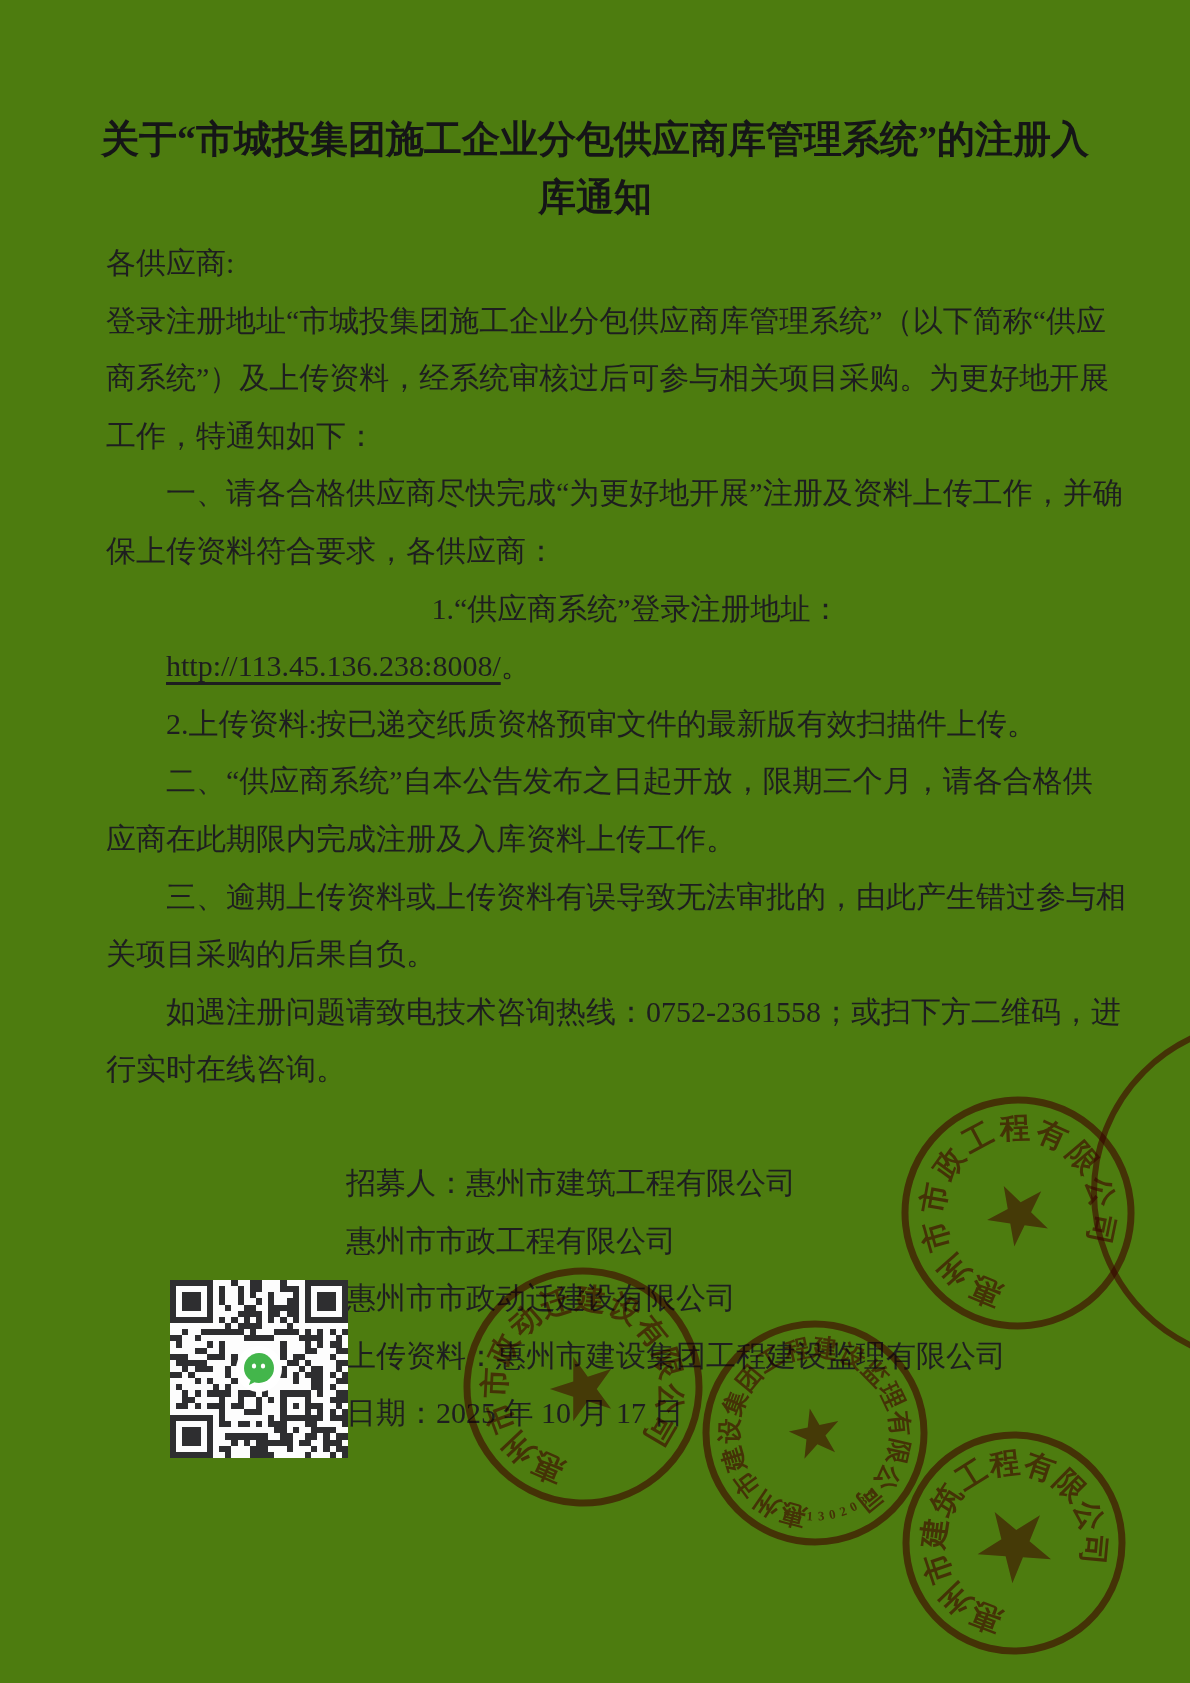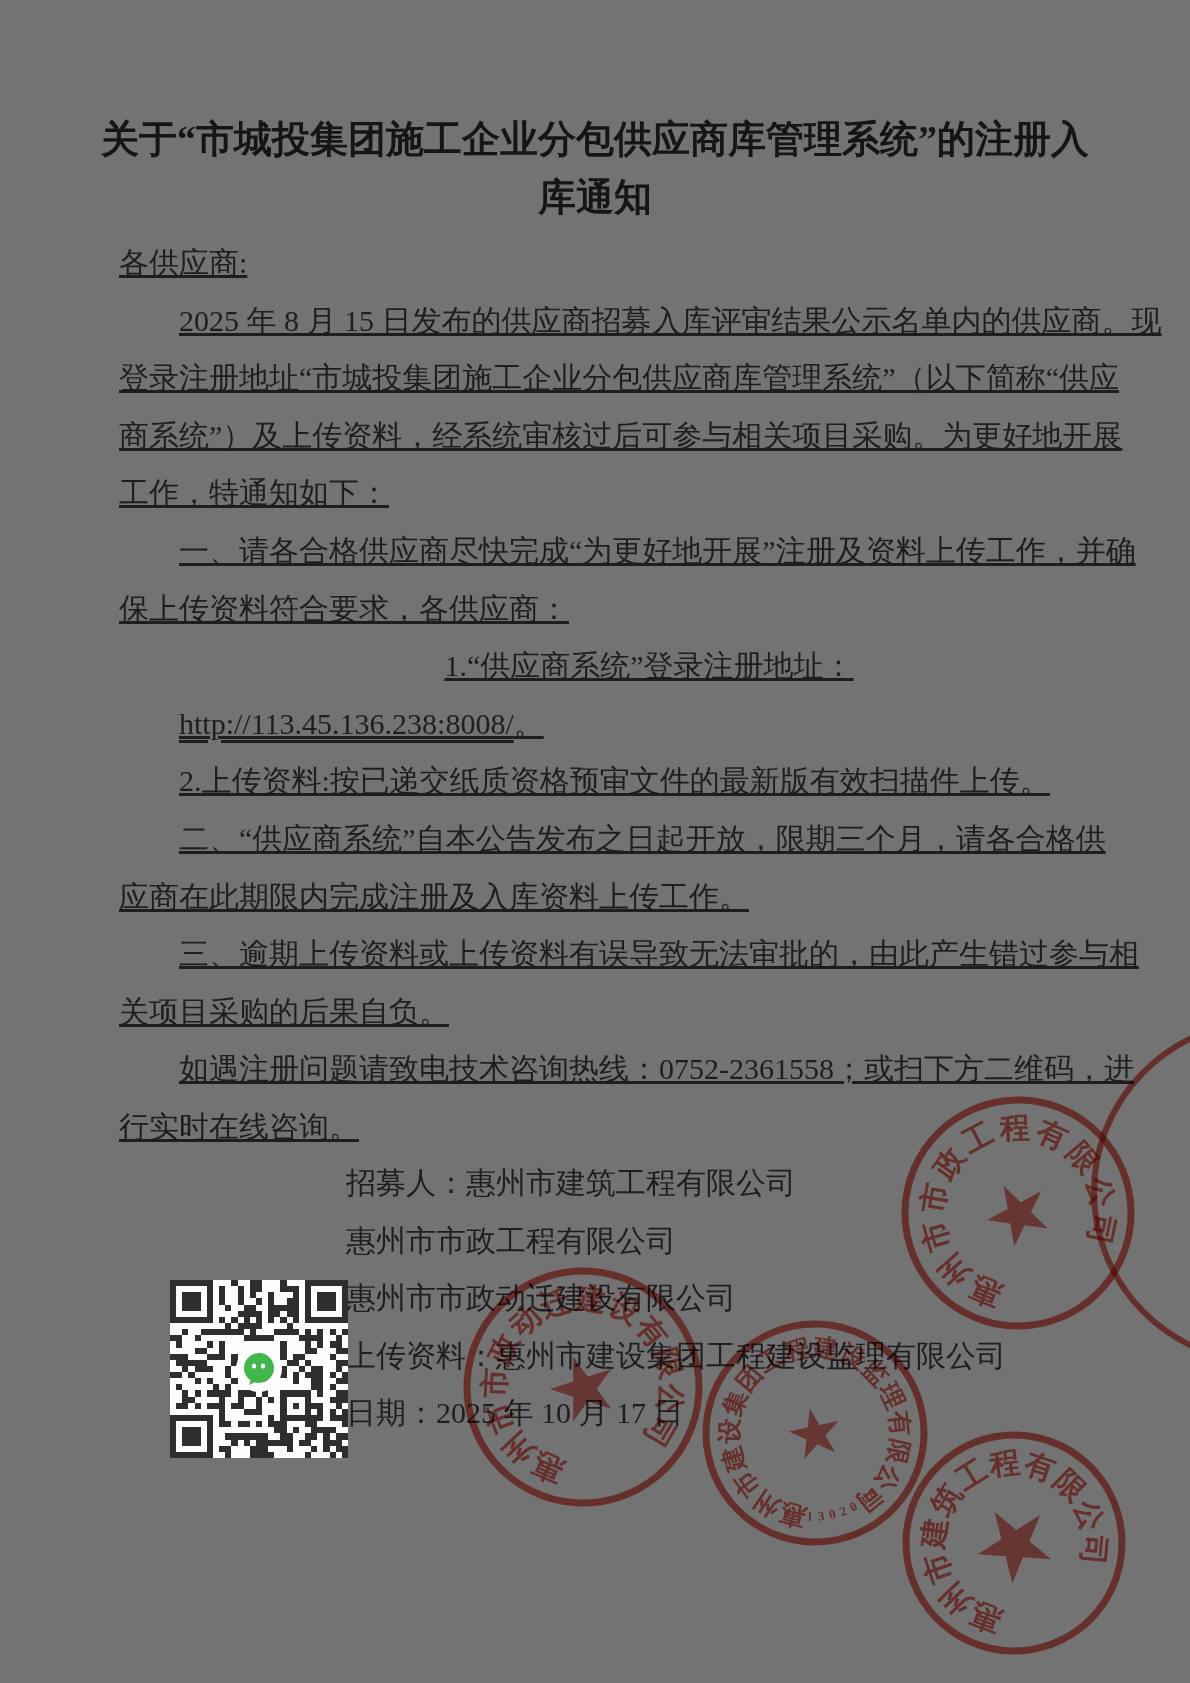--- a/index.html
+++ b/index.html
@@ -1,34 +1,34 @@
 <!DOCTYPE html>
 <html><head>
 <meta charset="utf-8">
 <style>
   html,body{margin:0;padding:0;background:#e8e8e8;}
   .page{
     position:relative;
     width:1190px;height:1683px;
     margin:0 auto;
-    background:#737373;
+    background:#4d7c0f;
     overflow:hidden;
     font-family:"Liberation Serif","DejaVu Serif",serif;
     color:#1e1e20;
   }
   .title{
     position:absolute;top:110px;left:0;right:0;
     text-align:center;
     font-size:38px;font-weight:700;
     line-height:58px;
     color:#151517;
   }
   .doc-body{
-    position:absolute;left:119px;top:234px;width:1000px;
-    font-size:30px;line-height:57.6px;text-decoration:underline;
+    position:absolute;left:106px;top:234px;width:1000px;
+    font-size:30px;line-height:57.6px;
   }
   .doc-body .bline{
     height:57.6px;
     white-space:pre;
   }
   .doc-body .bline span.u{
     text-decoration:underline;
     text-underline-offset:6px;
   }
   .signature{
@@ -62,21 +62,20 @@
 
 <div class="page">
 
   <div class="title">
     <div>关于“市城投集团施工企业分包供应商库管理系统”的注册入</div>
     <div>库通知</div>
   </div>
 
   <div class="doc-body" id="docBody">
       <div class="bline" style="padding-left: 0px;">各供应商:</div>
-      <div class="bline" style="padding-left: 60px;">2025 年 8 月 15 日发布的供应商招募入库评审结果公示名单内的供应商。现</div>
       <div class="bline" style="padding-left: 0px;">登录注册地址“市城投集团施工企业分包供应商库管理系统”（以下简称“供应</div>
       <div class="bline" style="padding-left: 0px;">商系统”）及上传资料，经系统审核过后可参与相关项目采购。为更好地开展</div>
       <div class="bline" style="padding-left: 0px;">工作，特通知如下：</div>
       <div class="bline" style="padding-left: 60px;">一、请各合格供应商尽快完成“为更好地开展”注册及资料上传工作，并确</div>
       <div class="bline" style="padding-left: 0px;">保上传资料符合要求，各供应商：</div>
       <div class="bline" style="padding-left: 60px; text-align: center;">1.“供应商系统”登录注册地址：</div>
       <div class="bline" style="padding-left: 60px;"><span class="u">http://113.45.136.238:8008/</span><span>。</span></div>
       <div class="bline" style="padding-left: 60px;">2.上传资料:按已递交纸质资格预审文件的最新版有效扫描件上传。</div>
       <div class="bline" style="padding-left: 60px;">二、“供应商系统”自本公告发布之日起开放，限期三个月，请各合格供</div>
       <div class="bline" style="padding-left: 0px;">应商在此期限内完成注册及入库资料上传工作。</div>

